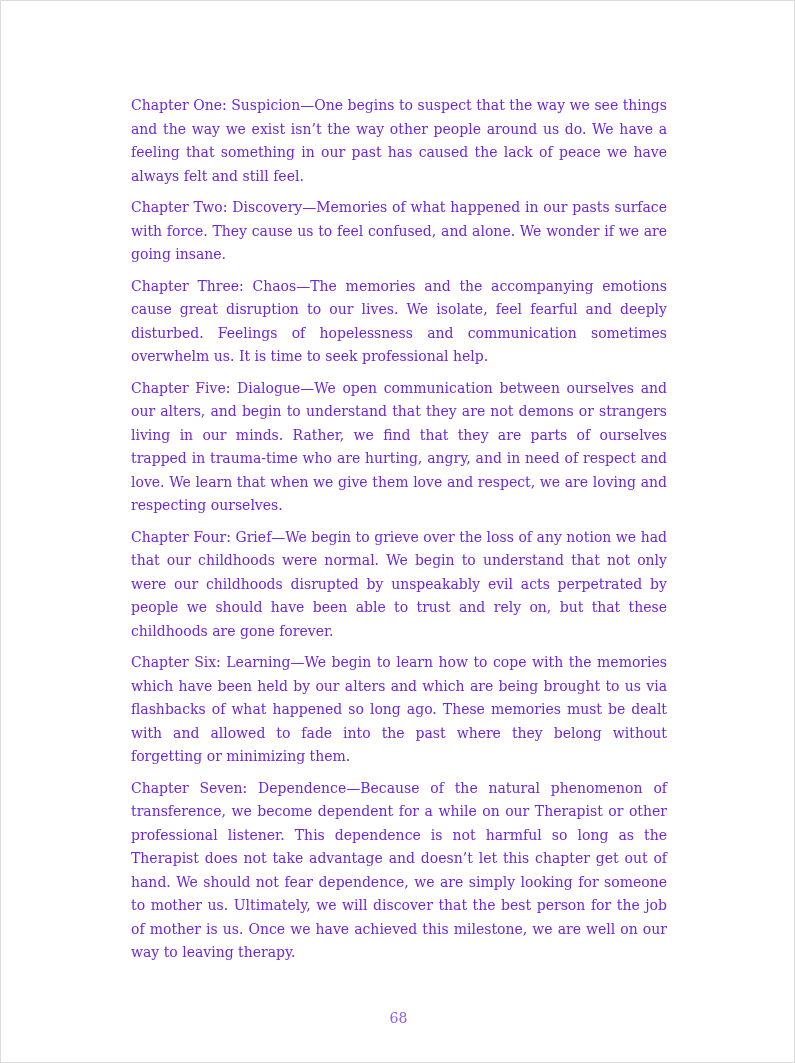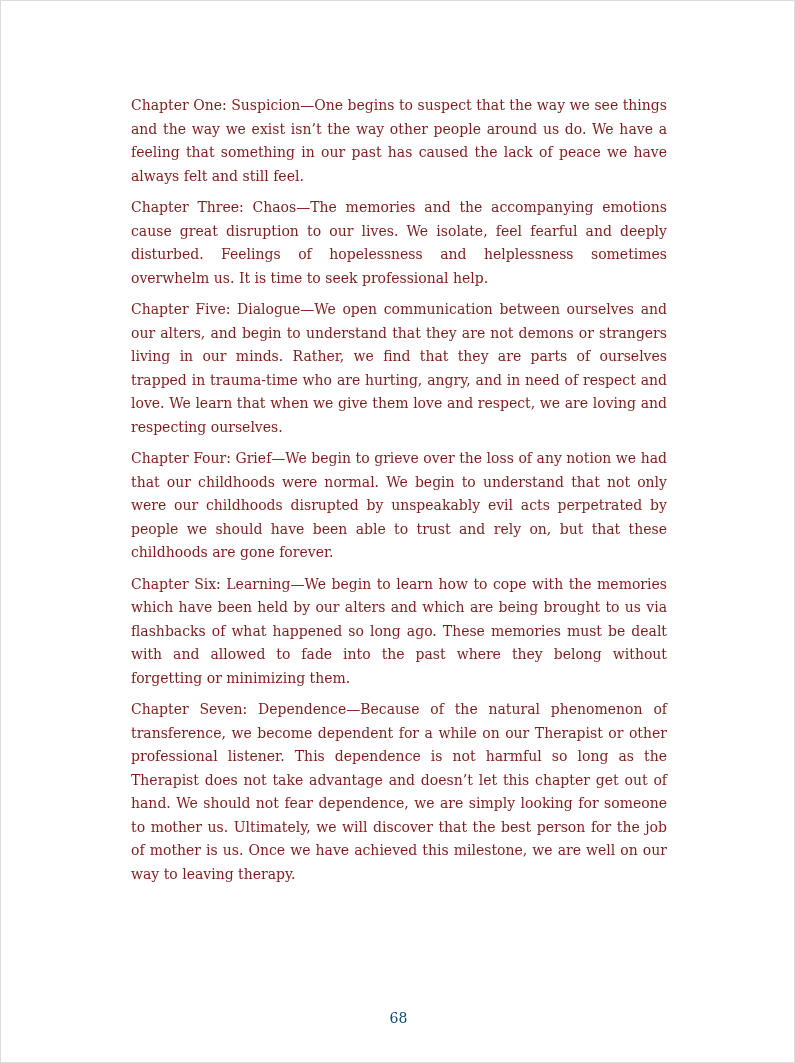--- a/index.html
+++ b/index.html
@@ -20,39 +20,40 @@
   .content {
     position: absolute;
     left: 130px;
     top: 93px;
     width: 536px;
   }
   .content p {
     margin: 0 0 8px 0;
     font-size: 14px;
     line-height: 23.5px;
-    color: #7f1d1d;
+    color: #6d28d9;
     text-align: justify;
   }
   .footer {
     position: absolute;
     left: 0;
     top: 1009px;
     width: 795px;
     text-align: center;
     font-size: 14px;
-    color: #0c4a6e;
+    color: #8b5cf6;
   }
 </style>
 </head>
 <body>
 
 <div class="page">
   <div class="content">
     <p>Chapter One: Suspicion—One begins to suspect that the way we see things and the way we exist isn’t the way other people around us do. We have a feeling that something in our past has caused the lack of peace we have always felt and still feel.</p>
-    <p>Chapter Three: Chaos—The memories and the accompanying emotions cause great disruption to our lives. We isolate, feel fearful and deeply disturbed. Feelings of hopelessness and helplessness sometimes overwhelm us. It is time to seek professional help.</p>
+    <p>Chapter Two: Discovery—Memories of what happened in our pasts surface with force. They cause us to feel confused, and alone. We wonder if we are going insane.</p>
+    <p>Chapter Three: Chaos—The memories and the accompanying emotions cause great disruption to our lives. We isolate, feel fearful and deeply disturbed. Feelings of hopelessness and communication sometimes overwhelm us. It is time to seek professional help.</p>
     <p>Chapter Five: Dialogue—We open communication between ourselves and our alters, and begin to understand that they are not demons or strangers living in our minds. Rather, we find that they are parts of ourselves trapped in trauma-time who are hurting, angry, and in need of respect and love. We learn that when we give them love and respect, we are loving and respecting ourselves.</p>
     <p>Chapter Four: Grief—We begin to grieve over the loss of any notion we had that our childhoods were normal. We begin to understand that not only were our childhoods disrupted by unspeakably evil acts perpetrated by people we should have been able to trust and rely on, but that these childhoods are gone forever.</p>
     <p>Chapter Six: Learning—We begin to learn how to cope with the memories which have been held by our alters and which are being brought to us via flashbacks of what happened so long ago. These memories must be dealt with and allowed to fade into the past where they belong without forgetting or minimizing them.</p>
     <p>Chapter Seven: Dependence—Because of the natural phenomenon of transference, we become dependent for a while on our Therapist or other professional listener. This dependence is not harmful so long as the Therapist does not take advantage and doesn’t let this chapter get out of hand. We should not fear dependence, we are simply looking for someone to mother us. Ultimately, we will discover that the best person for the job of mother is us. Once we have achieved this milestone, we are well on our way to leaving therapy.</p>
   </div>
   <div class="footer">68</div>
 </div>
 
 </body></html>

